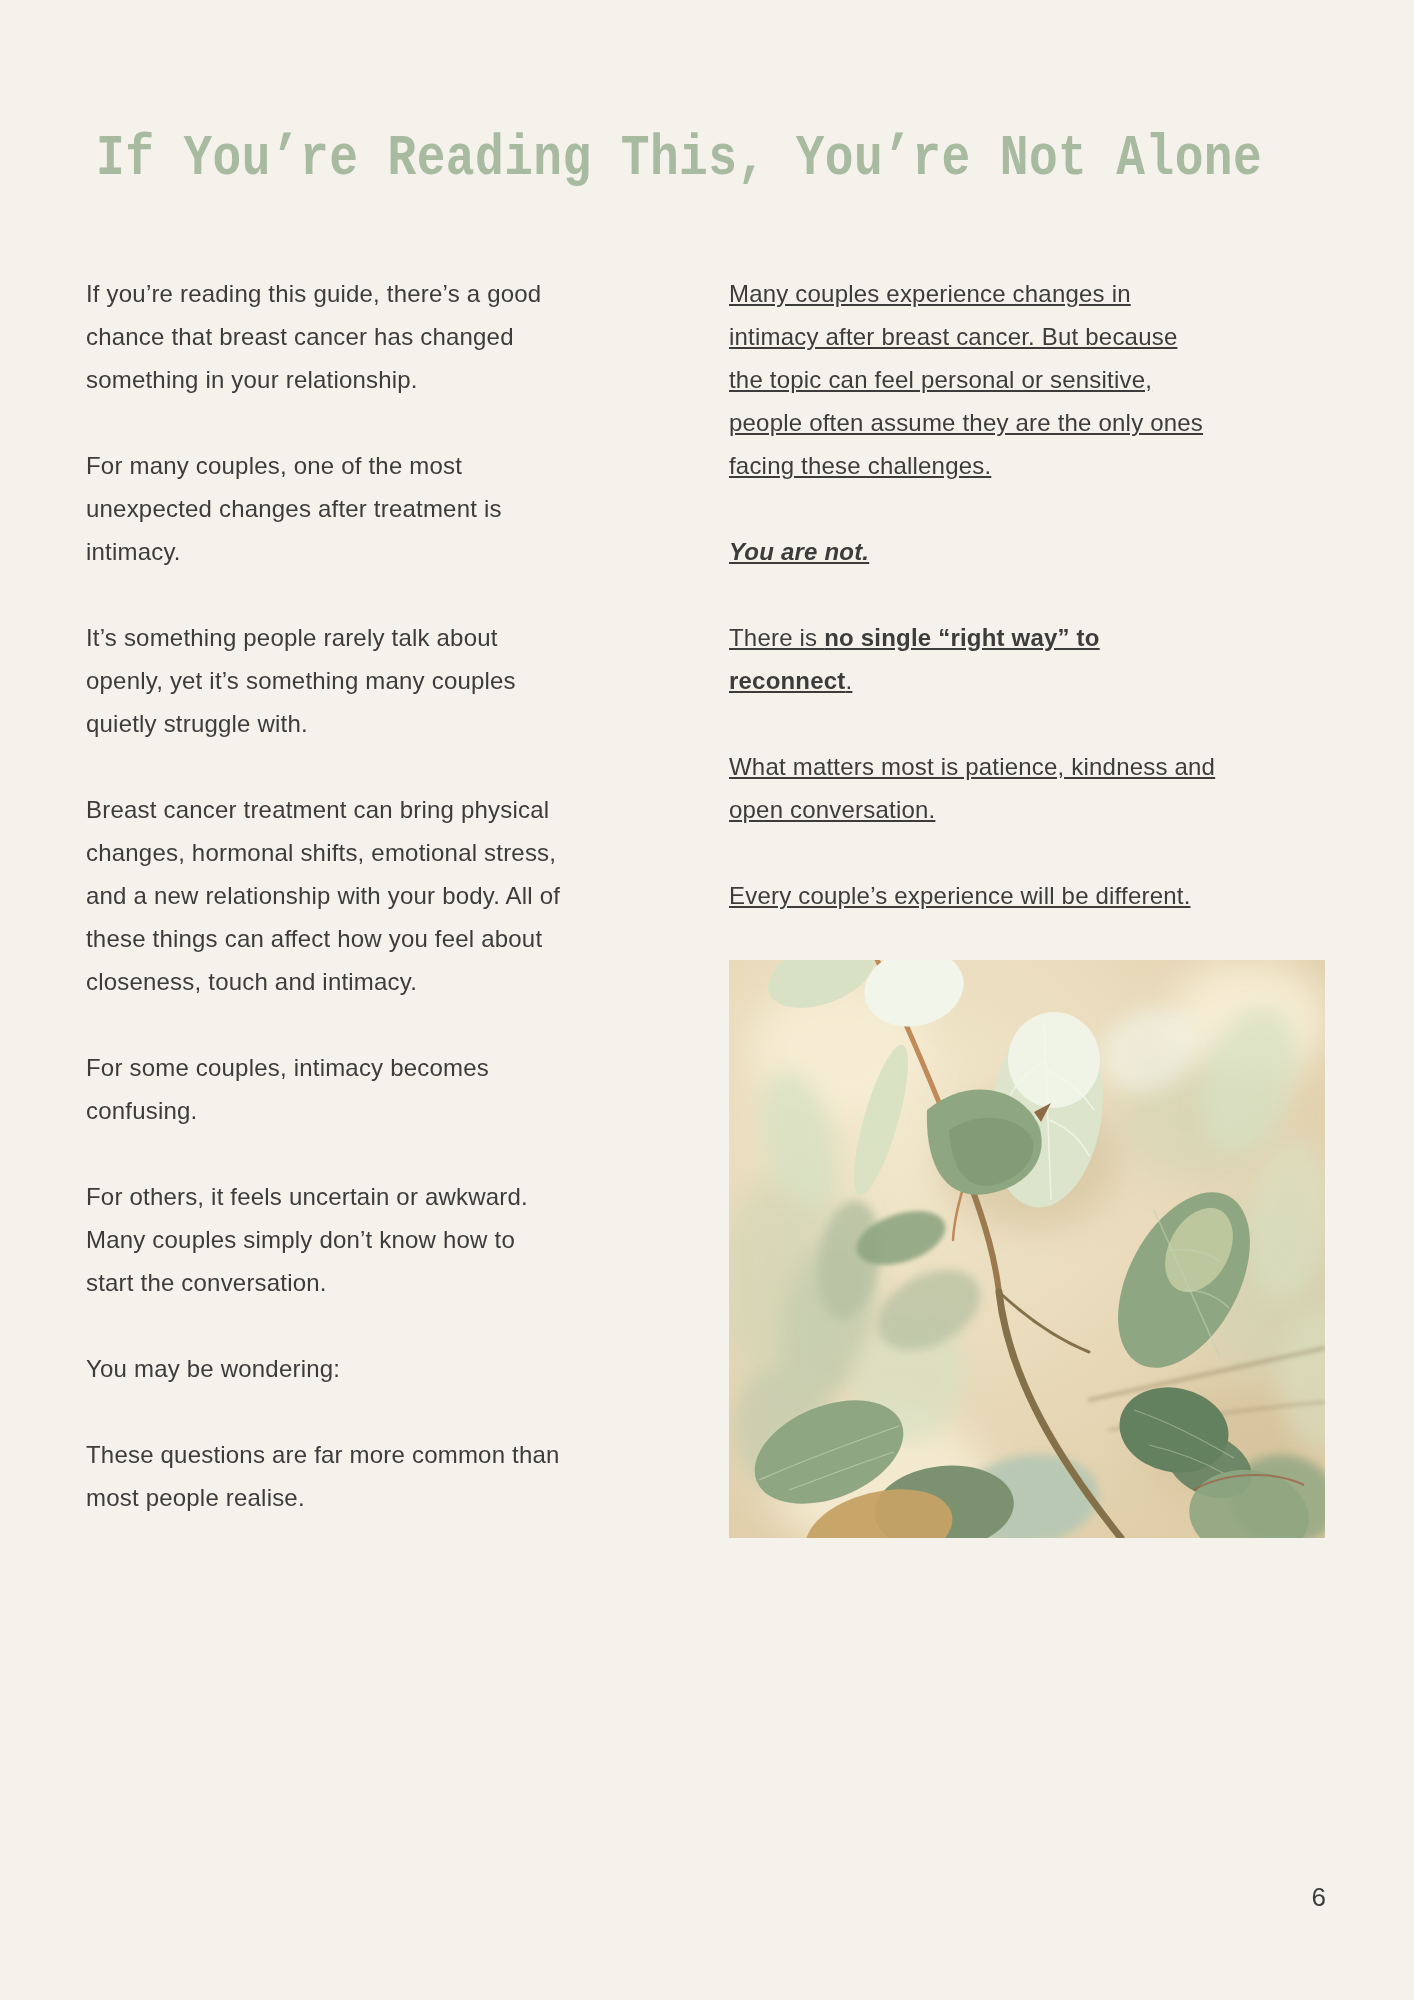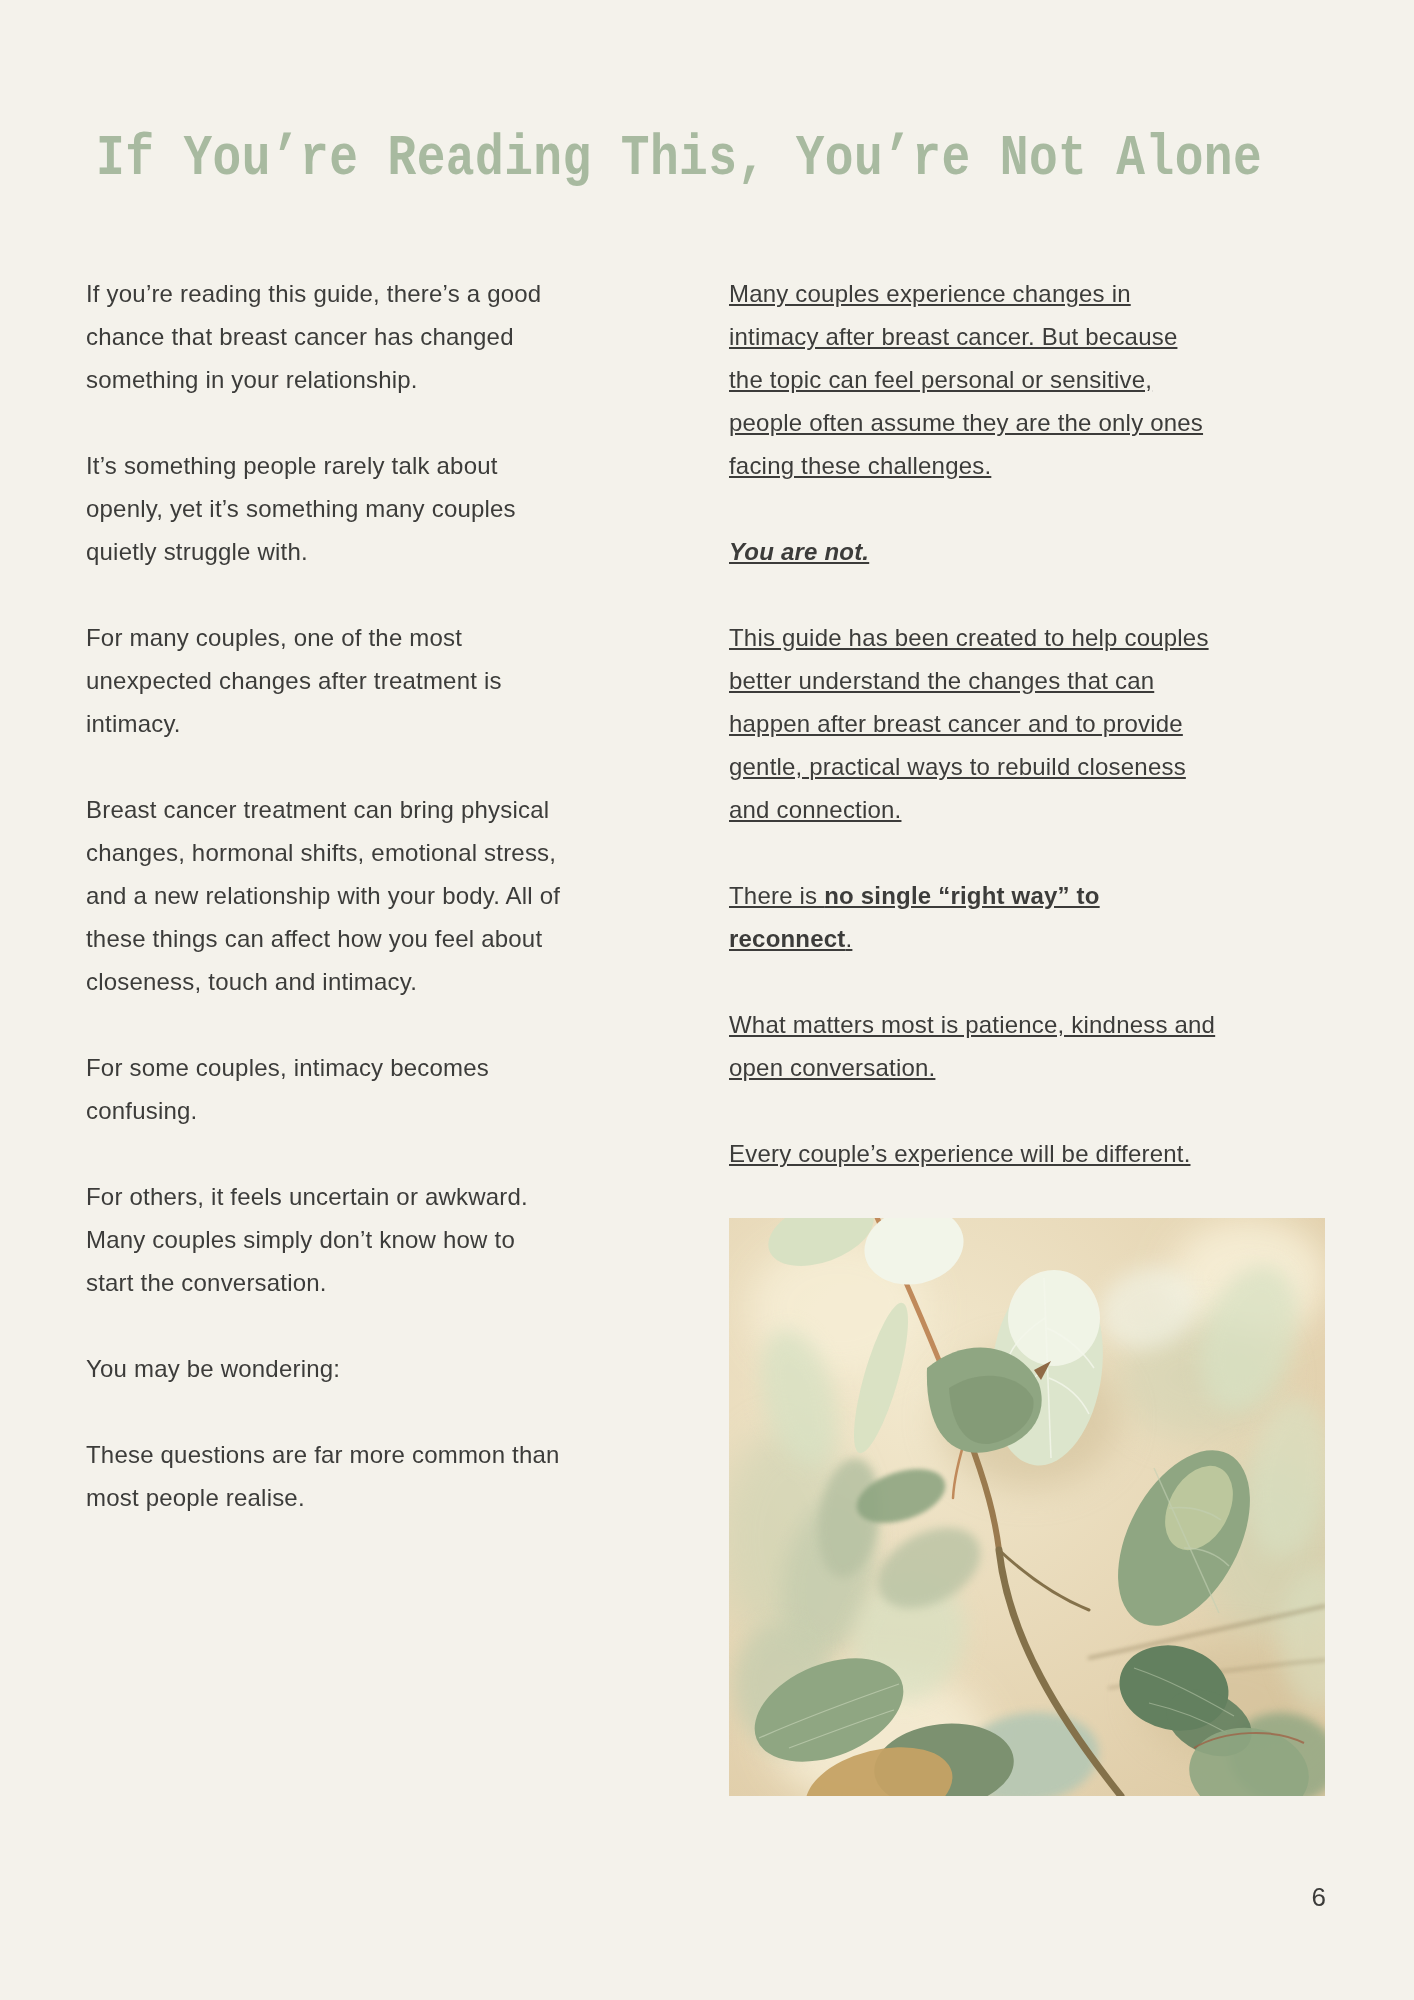--- a/index.html
+++ b/index.html
@@ -68,26 +68,26 @@
 <body>
 
 <div class="page">
 
   <h1 class="title"><span class="title-inner">If You’re Reading This, You’re Not Alone</span></h1>
 
   <div class="col col-left">
       <p class="para">If you’re reading this guide, there’s a good
 chance that breast cancer has changed
 something in your relationship.</p>
+      <p class="para">For many couples, one of the most
+unexpected changes after treatment is
+intimacy.</p>
       <p class="para">It’s something people rarely talk about
 openly, yet it’s something many couples
 quietly struggle with.</p>
-      <p class="para">For many couples, one of the most
-unexpected changes after treatment is
-intimacy.</p>
       <p class="para">Breast cancer treatment can bring physical
 changes, hormonal shifts, emotional stress,
 and a new relationship with your body. All of
 these things can affect how you feel about
 closeness, touch and intimacy.</p>
       <p class="para">For some couples, intimacy becomes
 confusing.</p>
       <p class="para">For others, it feels uncertain or awkward.
 Many couples simply don’t know how to
 start the conversation.</p>
@@ -97,25 +97,20 @@
     </div>
 
   <div class="col col-right">
     <div class="col-text">
         <p class="para">Many couples experience changes in
 intimacy after breast cancer. But because
 the topic can feel personal or sensitive,
 people often assume they are the only ones
 facing these challenges.</p>
         <p class="para emphasis">You are not.</p>
-        <p class="para">This guide has been created to help couples
-better understand the changes that can
-happen after breast cancer and to provide
-gentle, practical ways to rebuild closeness
-and connection.</p>
         <p class="para"><span>There is </span><span class="strong">no single “right way” to
 reconnect</span><span>.</span></p>
         <p class="para">What matters most is patience, kindness and
 open conversation.</p>
         <p class="para">Every couple’s experience will be different.</p>
       </div>
 
     <figure class="photo">
       <svg viewBox="0 0 596 578" xmlns="http://www.w3.org/2000/svg">
         <defs>

